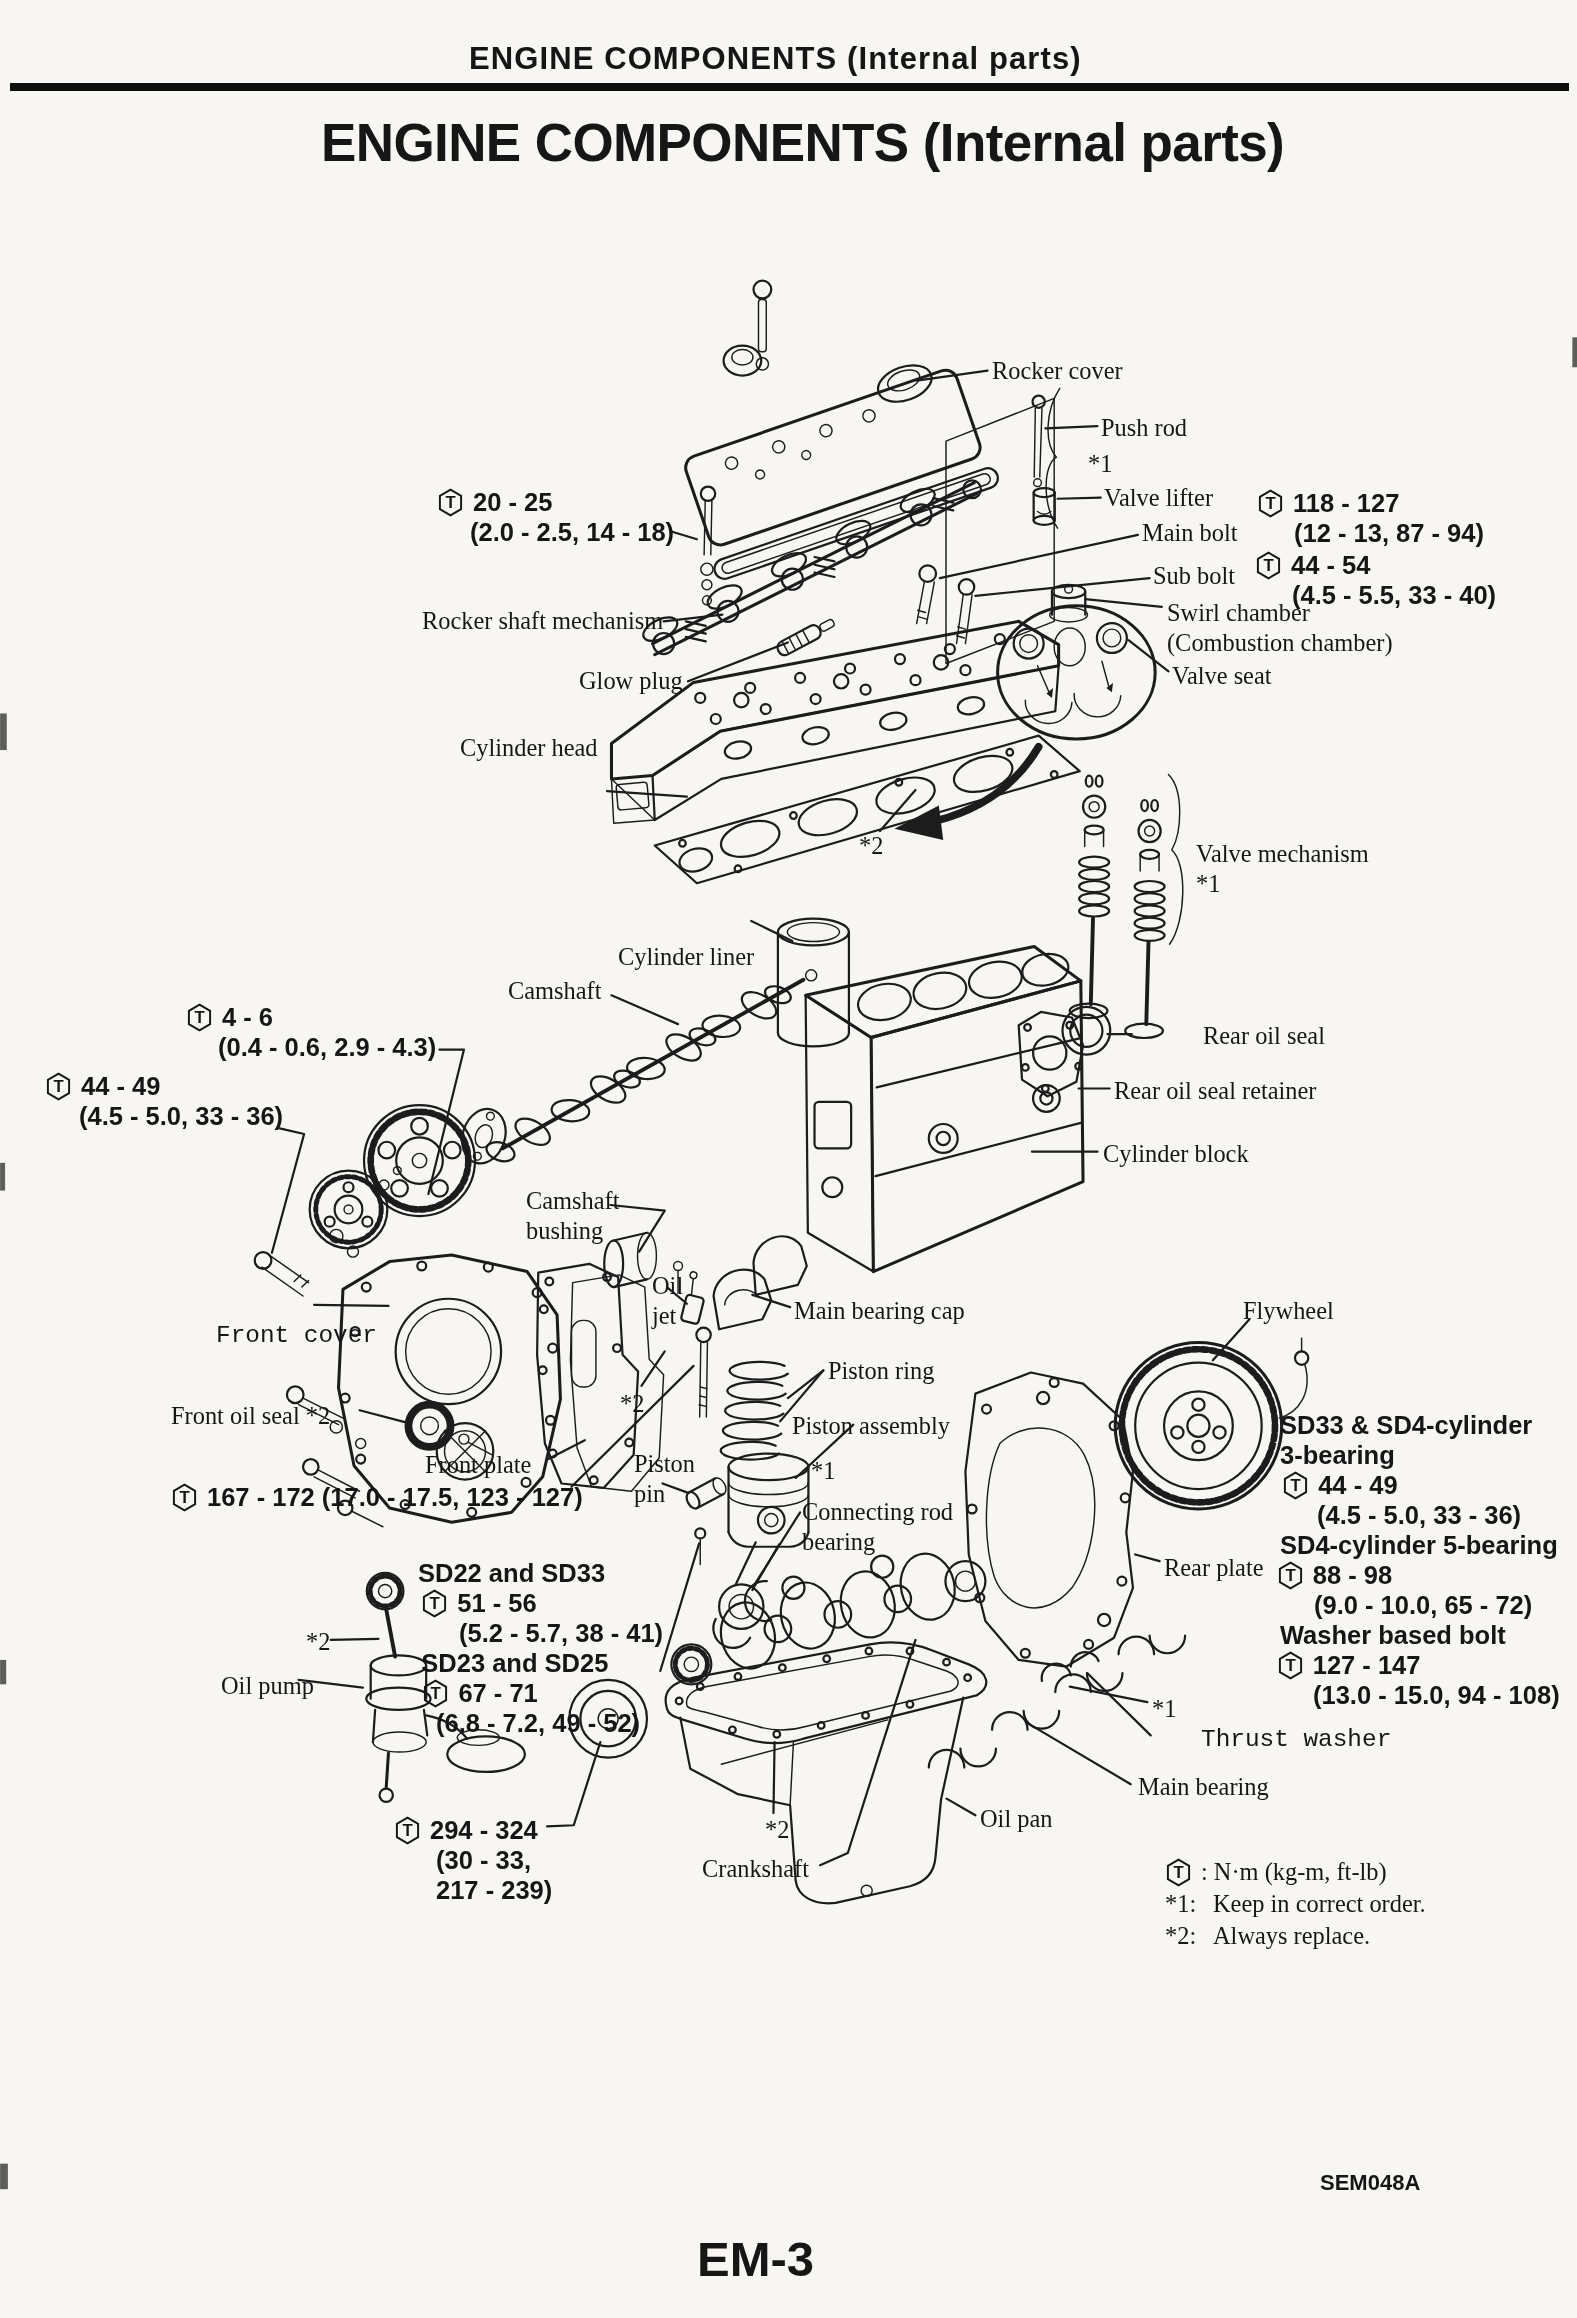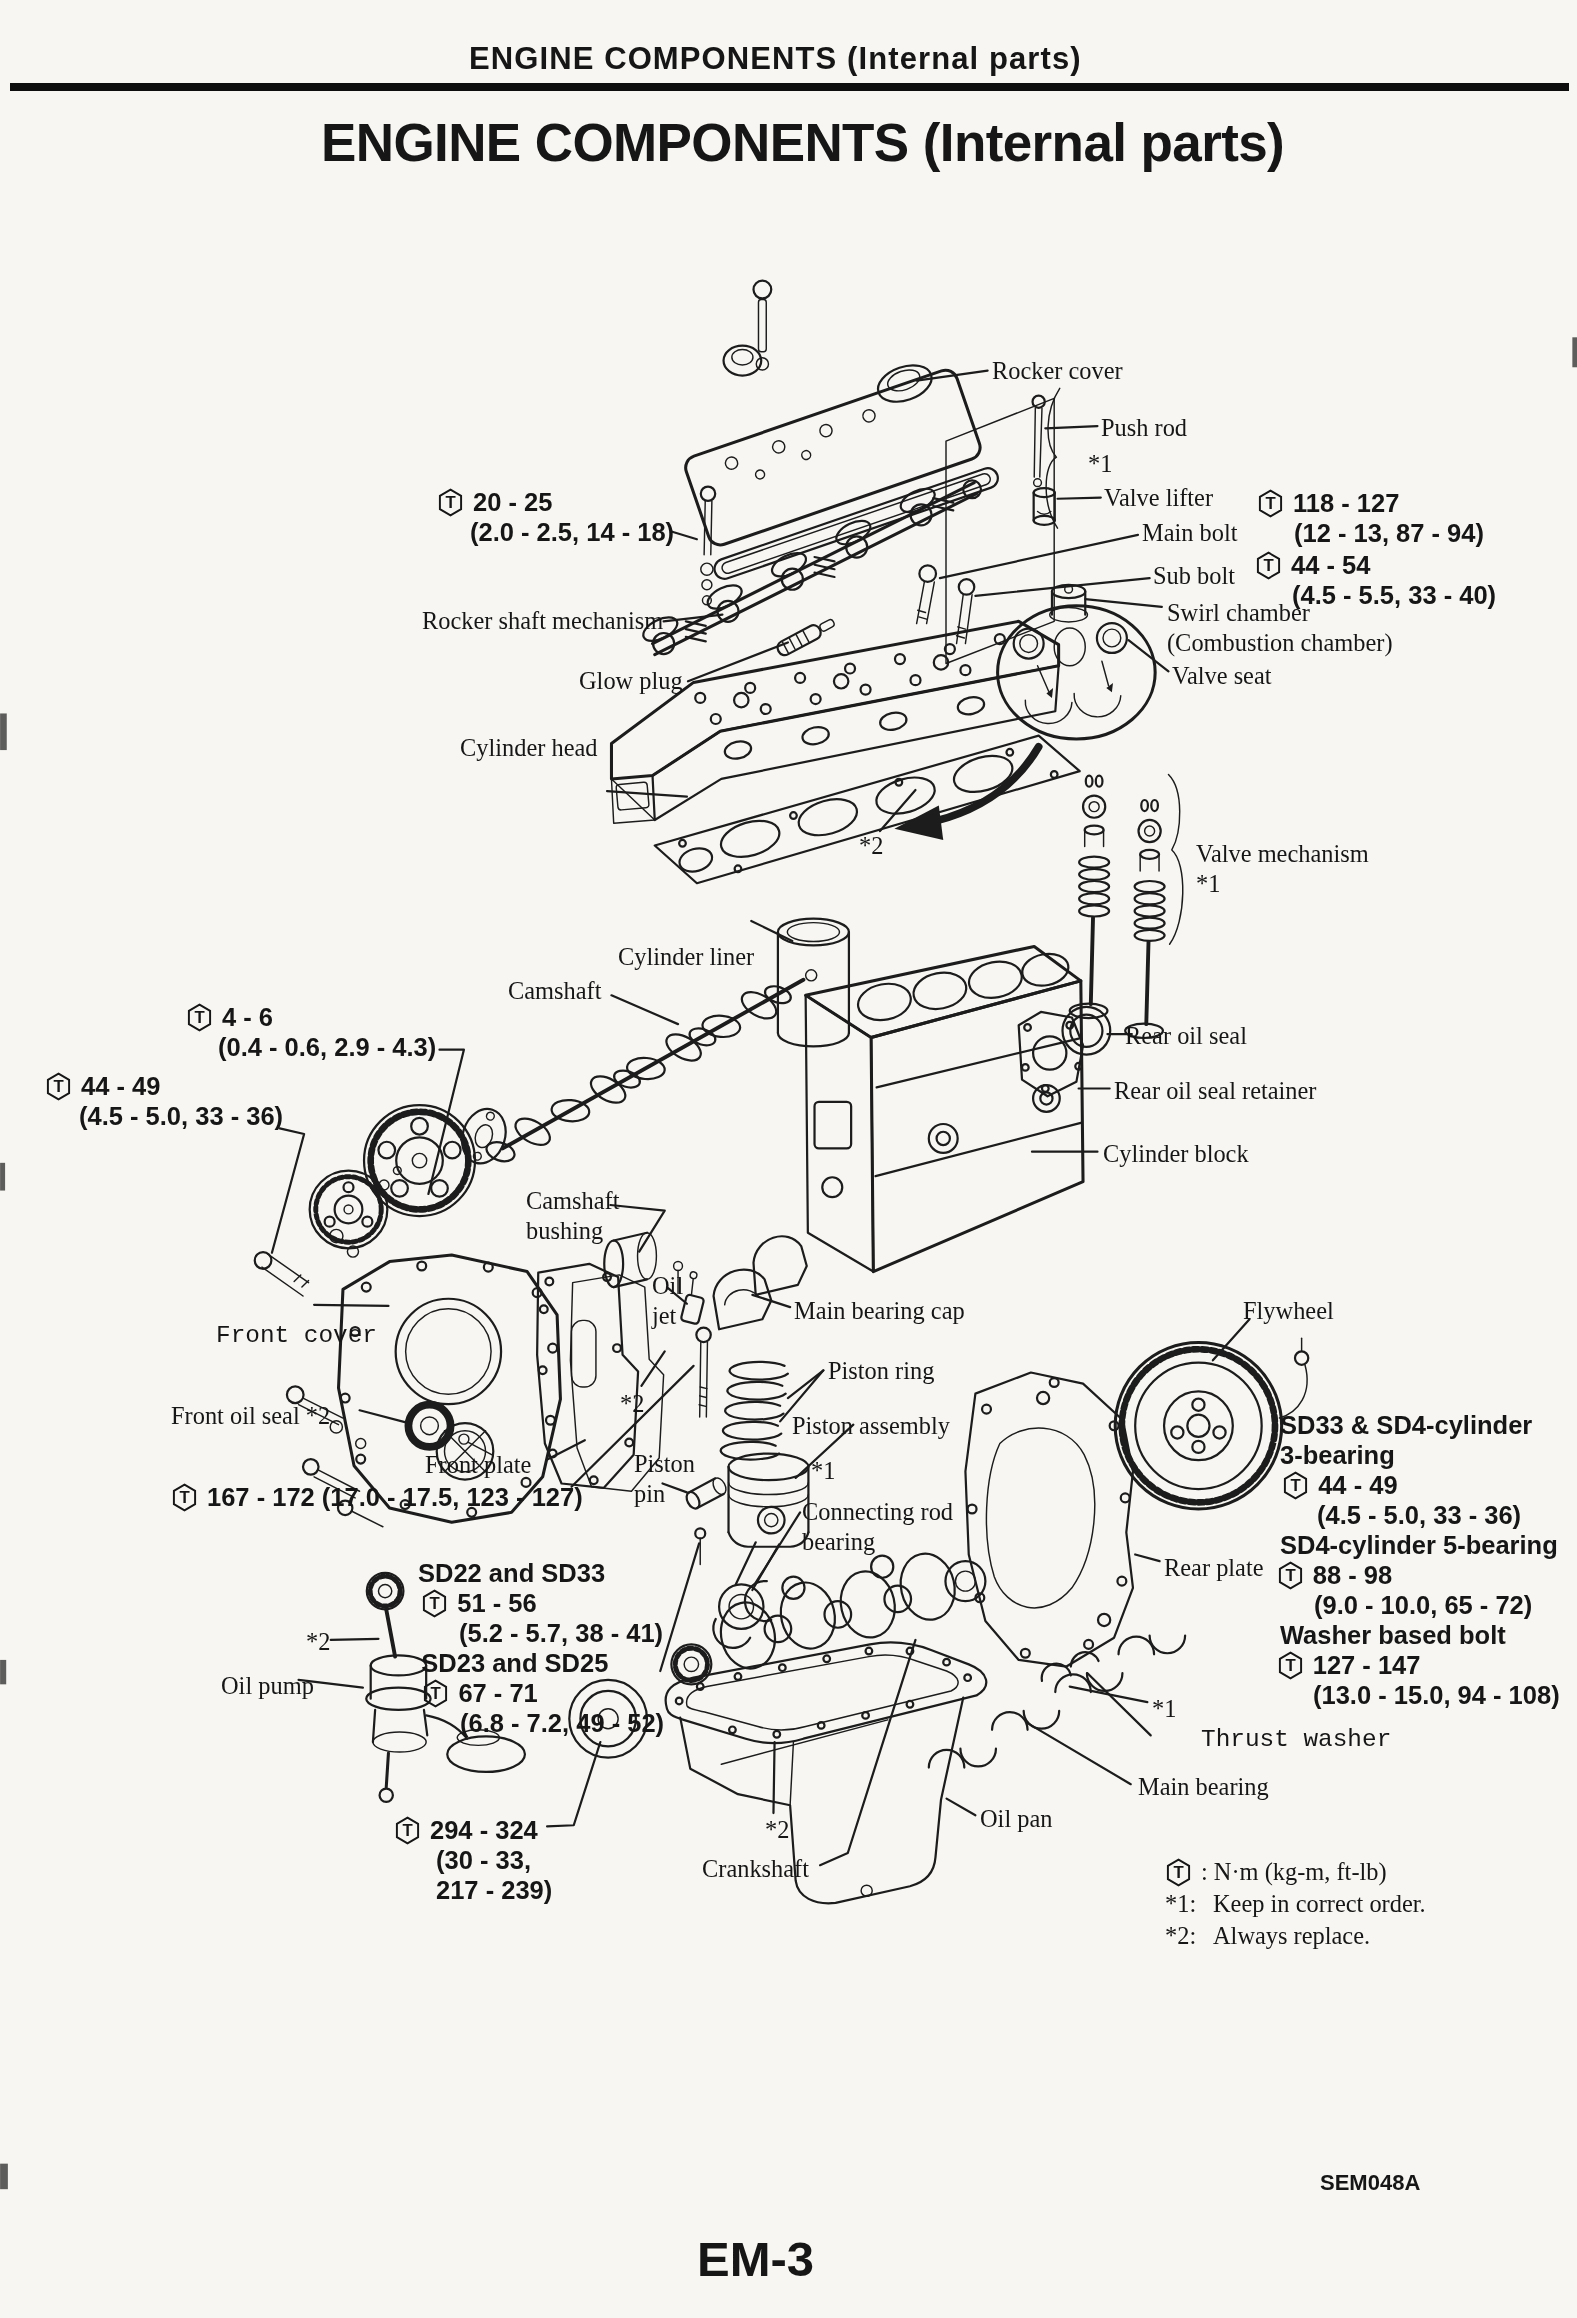--- a/index.html
+++ b/index.html
@@ -647,21 +647,21 @@
       <div class="plabel" style="left: 1196px; top: 839px;">
         <div>Valve mechanism</div>
         <div>*1</div>
       </div>
       <div class="plabel" style="left: 618px; top: 904px; margin-top: 38px;">
         <div>Cylinder liner</div>
       </div>
       <div class="plabel" style="left: 508px; top: 976px;">
         <div>Camshaft</div>
       </div>
-      <div class="plabel" style="left: 1125px; top: 1021px;">
+      <div class="plabel" style="left: 1203px; top: 1021px;">
         <div>Rear oil seal</div>
       </div>
       <div class="plabel" style="left: 1114px; top: 1076px;">
         <div>Rear oil seal retainer</div>
       </div>
       <div class="plabel" style="left: 526px; top: 1186px;">
         <div>Camshaft</div>
         <div>bushing</div>
       </div>
       <div class="plabel" style="left: 1103px; top: 1139px;">
@@ -837,21 +837,21 @@
         </div>
         <div class="trow" style="margin-left: 4.4px;">
           <span class="hexicon">
             <svg class="hexsvg" viewBox="0 0 48 52" style="font-size:46px">
               <polygon points="24,3 43,14 43,38 24,49 5,38 5,14"></polygon>
               <text x="24" y="35">T</text>
             </svg>
           </span>
           <span>67 - 71</span>
         </div>
-        <div class="trow" style="margin-left: 42px; text-align: center;">
+        <div class="trow" style="margin-left: 18px; text-align: center;">
           <span>(6.8 - 7.2, 49 - 52)</span>
         </div>
       </div>
       <div class="tnote" style="left: 1280px; top: 1410px;">
         <div class="trow" style="margin-left: 0px;">
           <span>SD33 &amp; SD4-cylinder</span>
         </div>
         <div class="trow" style="margin-left: 0px;">
           <span>3-bearing</span>
         </div>

